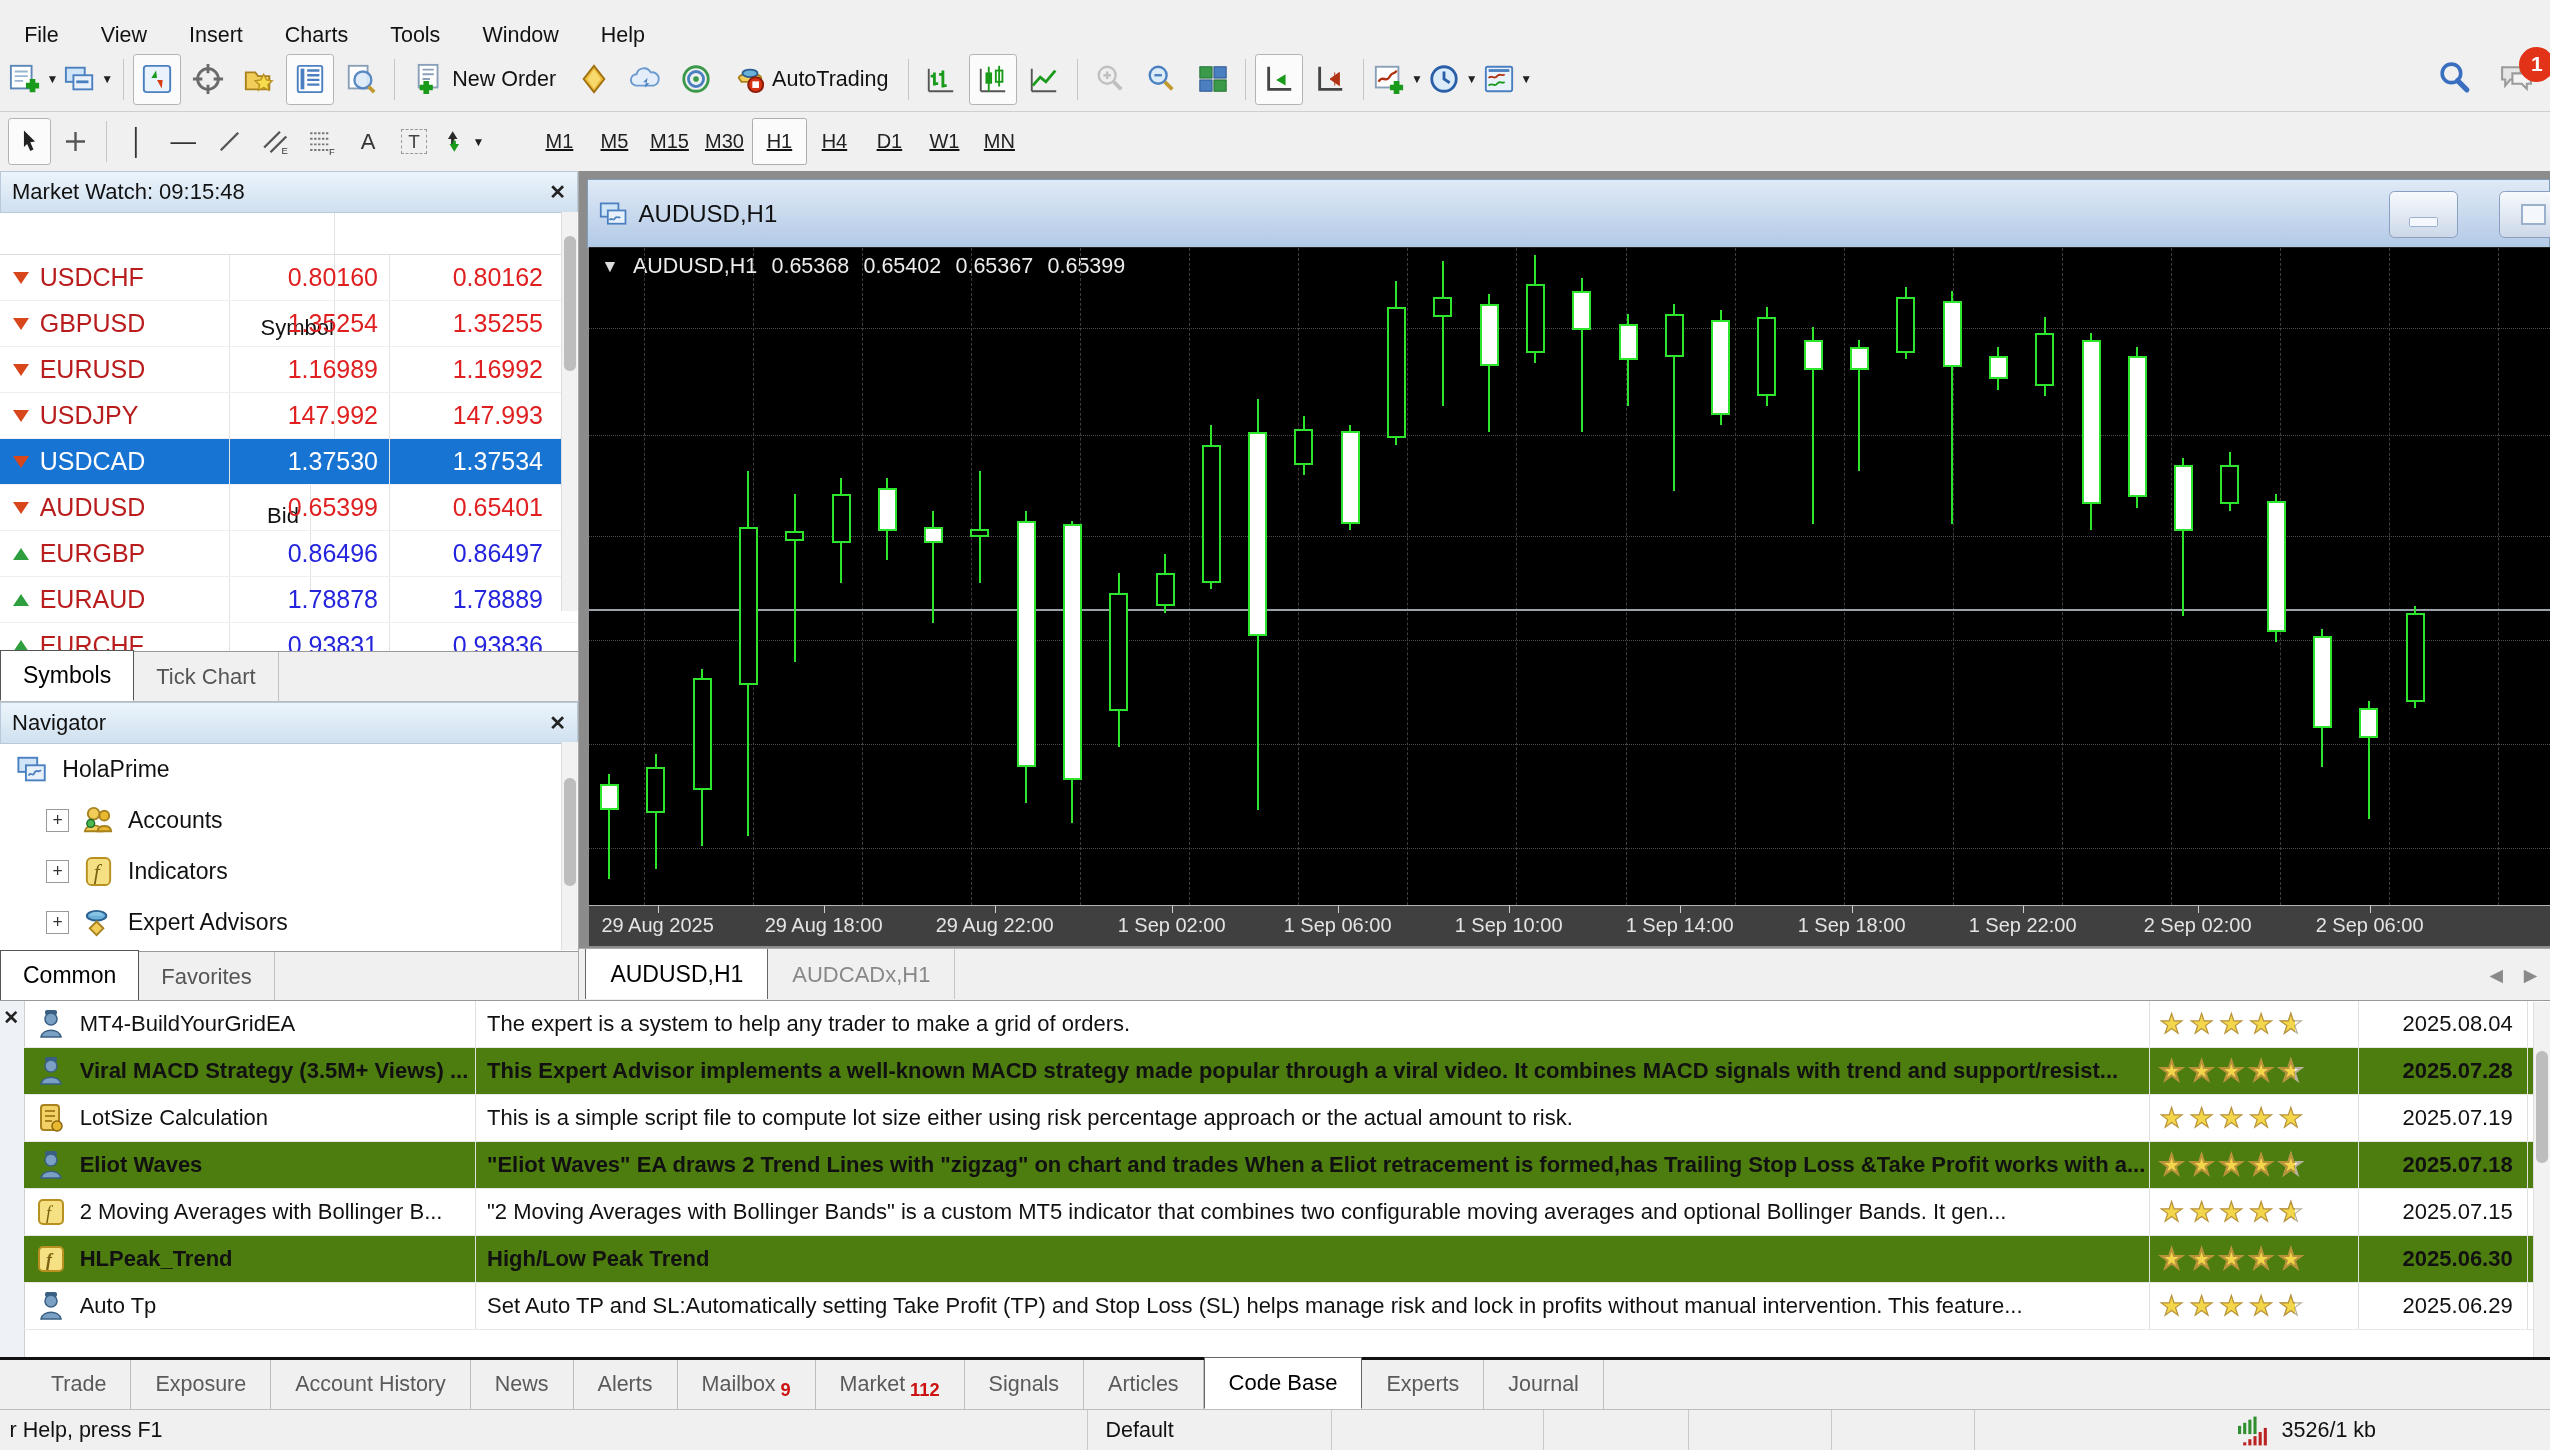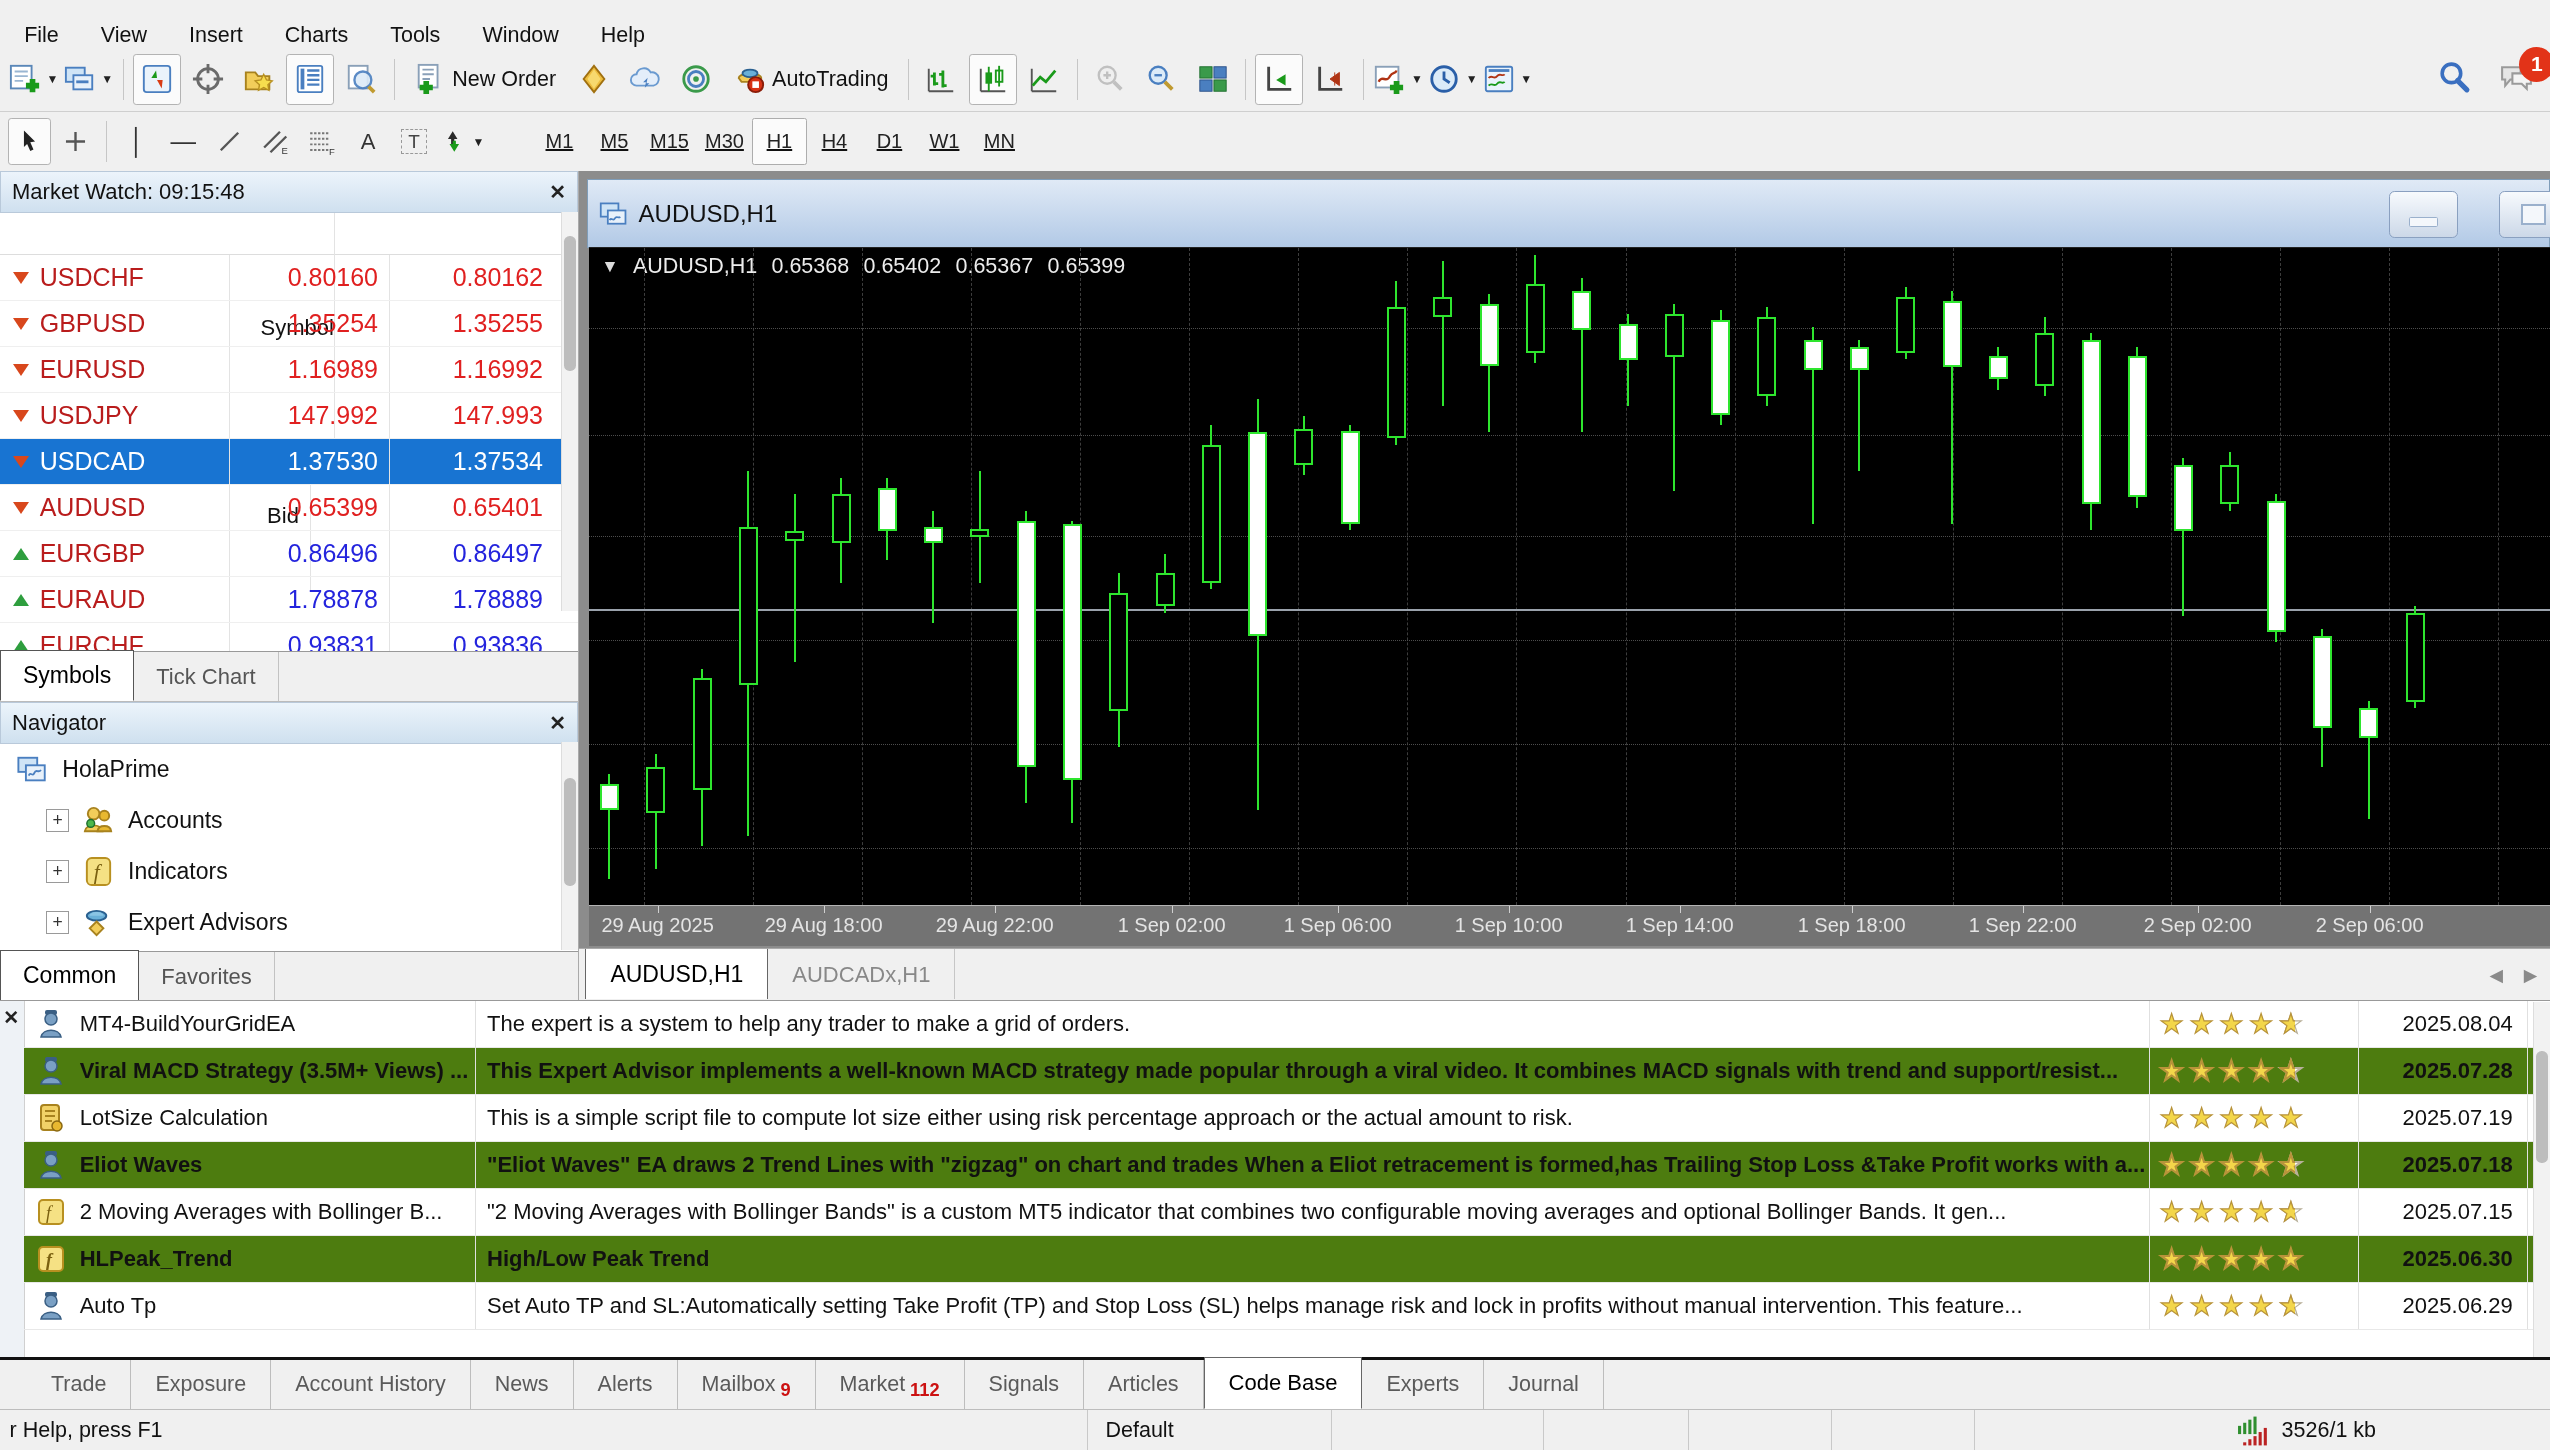--- a/index.html
+++ b/index.html
@@ -75,21 +75,21 @@
   .win-glyph-max{width:21px;height:17.5px;background:#f4f7fb;border:2.4px solid #9ab0cc;}
   .chart-canvas{position:absolute;left:9.6px;top:76px;right:0;height:657px;background:#000;border-top:1.6px solid #222;}
   .vgrid{position:absolute;top:0;bottom:0;width:0;border-left:1.6px dashed #3d3d3d;}
   .hgrid{position:absolute;left:0;right:0;height:0;border-top:1.6px dotted #4d4d4d;}
   .priceline{position:absolute;left:0;right:0;height:1.6px;background:#9aa2ac;}
   .wick{position:absolute;width:2.4px;background:#2ee52e;}
   .cbody{position:absolute;width:19px;border:2.4px solid #2ee52e;box-sizing:border-box;}
   .cbody.d{background:#fff;} .cbody.u{background:#000;}
   .ohlc{position:absolute;left:12.7px;top:6.4px;color:#ececec;font-size:21.5px;display:flex;gap:14.3px;align-items:center;}
   .ohlc .tri{font-size:17.5px;color:#dcdcdc;}
-  .chart-axis{position:absolute;left:9.6px;top:734px;right:0;height:40px;background:#737373;border-top:1.6px solid #b4b4b4;}
+  .chart-axis{position:absolute;left:9.6px;top:734px;right:0;height:40px;background:#404040;border-top:1.6px solid #b4b4b4;}
   .x-label{position:absolute;top:8px;transform:translateX(-50%);color:#e4e4e4;font-size:20px;white-space:nowrap;}
   .x-tick{position:absolute;top:0;width:1.6px;height:7.2px;background:#cfcfcf;}
   .chart-tabstrip{position:absolute;left:0;right:0;top:777px;height:52px;background:#f0f0f0;border-top:0.8px solid #aaa;
                   display:flex;align-items:stretch;padding-left:6.4px;}
   .ctab{padding:0 24px;display:flex;align-items:center;font-size:22px;color:#888;border-right:0.8px solid #c6c6c6;}
   .ctab.active{background:#fff;color:#000;border:0.8px solid #666;border-top:none;font-size:23px;}
   .ctab-arrows{position:absolute;right:12.7px;top:0;bottom:0;display:flex;align-items:center;gap:21px;color:#8a8a8a;font-size:17.5px;}
   
   .terminal{position:absolute;left:0;top:1000px;width:2550px;height:409px;background:#fff;border-top:0.8px solid #999;}
   .term-strip{position:absolute;left:0;top:0;width:24px;height:358px;background:#eef2f6;border-right:0.8px solid #d0d0d0;}

